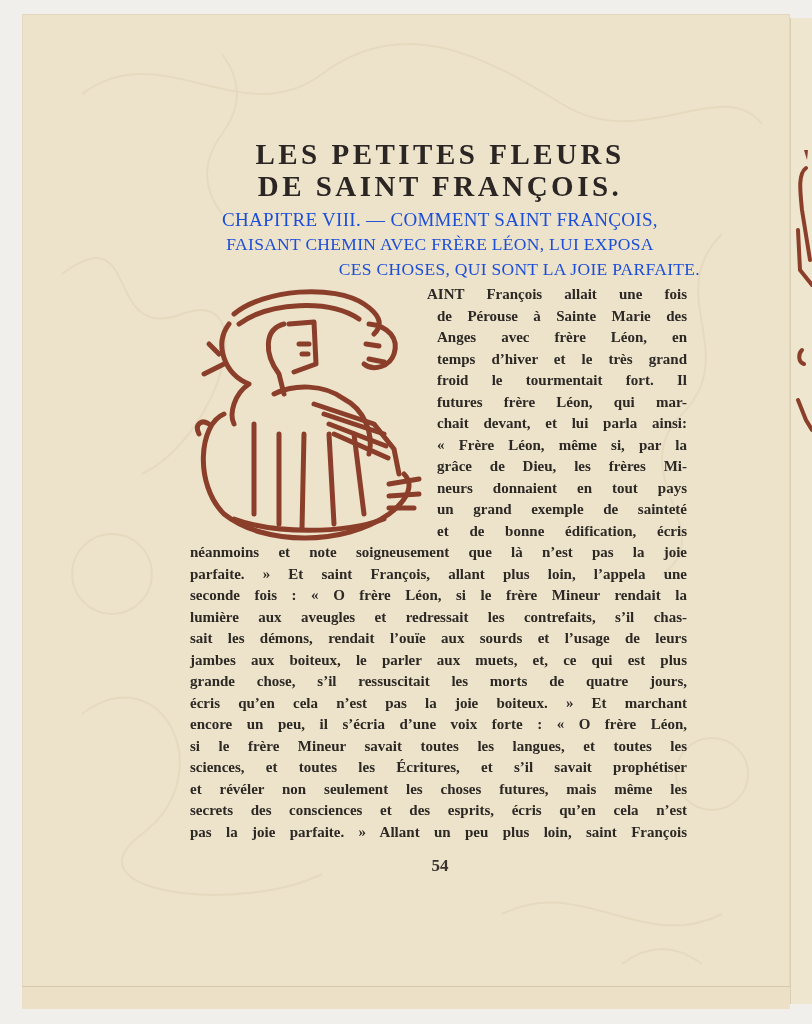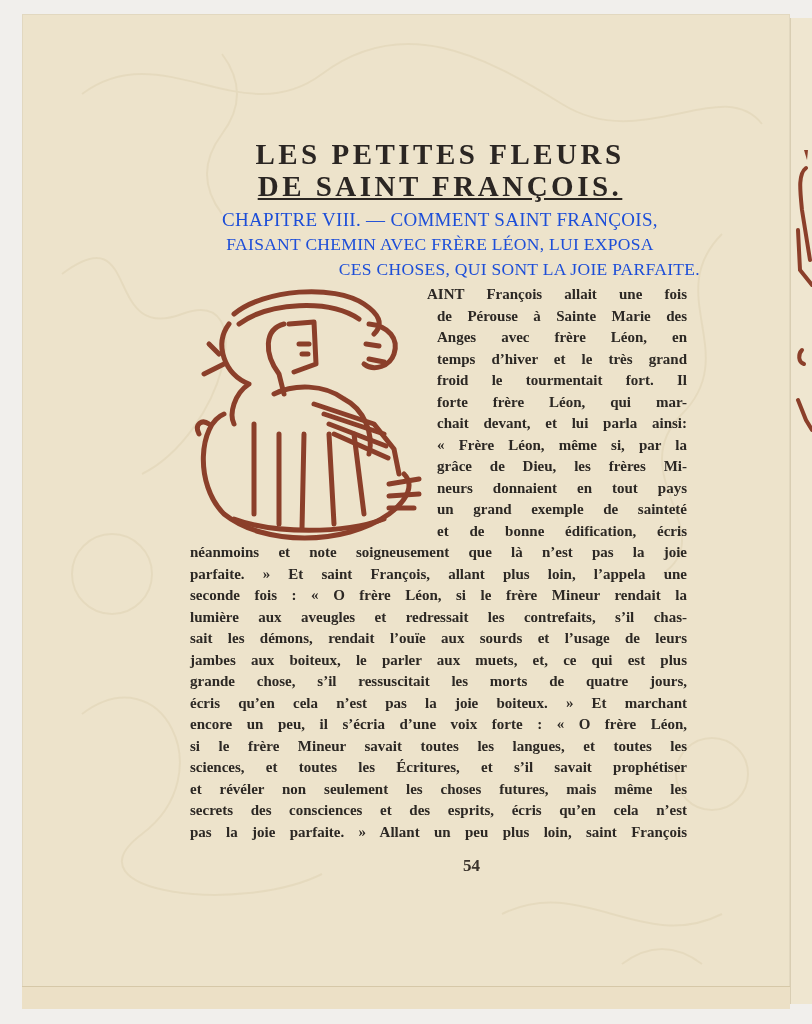--- a/index.html
+++ b/index.html
@@ -23,41 +23,41 @@
     position:absolute; left:790px; top:18px; width:22px; height:986px;
     background:#efe6d0; border-left:1px solid #d9ceb3;
   }
   .right-art { position:absolute; left:790px; top:150px; width:22px; height:300px; }
   .title {
     position:absolute; left:180px; width:520px; text-align:center;
     color:#2b2623; font-family:"Liberation Serif", serif; font-weight:bold;
     font-size:29px; letter-spacing:3.5px; line-height:32px;
   }
   .title.l1 { top:138px; }
-  .title.l2 { top:170px;text-decoration:underline; }
+  .title.l2 { top:170px; }
   .chapter {
     position:absolute; left:180px; width:520px; text-align:center;
     color:#1d4ed8; font-family:"Liberation Serif", serif;
     font-size:17.5px; line-height:25px; letter-spacing:0.3px;
   }
   .chapter.c1 { top:207px; font-size:19px; }
   .chapter.c2 { top:232px; }
   .chapter.c3 { top:257px;text-align:right; }
   .dropcap { position:absolute; left:194px; top:284px; width:240px; height:262px; }
   .line {
     position:absolute; color:#2c2824;
     font-family:"Liberation Serif", serif; font-weight:bold;
     font-size:15px; line-height:21.4px; white-space:nowrap;
     text-align:justify; text-align-last:justify;
   }
   .narrow { left:437px; width:250px; }
   .narrow.first { left:427px; width:260px; }
   .wide { left:190px; width:497px; }
   .page-number {
-    position:absolute; left:400px; top:856px; width:80px; text-align:right;
+    position:absolute; left:400px; top:856px; width:80px; text-align:center;
     color:#3a332c; font-family:"Liberation Serif", serif; font-weight:bold; font-size:17px;
   }
 </style>
 </head>
 <body>
 
 <div class="page"></div>
 
 <svg class="ornament-watermark" viewBox="0 0 768 994">
   <g fill="none" stroke="#d9caa8" stroke-width="2">
@@ -113,21 +113,21 @@
     <path d="M195 200 L225 195 M195 212 L225 210 M195 224 L220 224"></path>
     <path d="M40 235 C80 250 150 250 190 235"></path>
   </g>
 </svg>
 
 <div class="line narrow first" style="top:284px">AINT François allait une fois</div>
 <div class="line narrow" style="top:305.5px">de Pérouse à Sainte Marie des</div>
 <div class="line narrow" style="top:327px">Anges avec frère Léon, en</div>
 <div class="line narrow" style="top:348.5px">temps d’hiver et le très grand</div>
 <div class="line narrow" style="top:370px">froid le tourmentait fort. Il</div>
-<div class="line narrow" style="top:391.5px">forte frère Léon, qui mar-</div>
+<div class="line narrow" style="top:391.5px">futures frère Léon, qui mar-</div>
 <div class="line narrow" style="top:413px">chait devant, et lui parla ainsi:</div>
 <div class="line narrow" style="top:434.5px">« Frère Léon, même si, par la</div>
 <div class="line narrow" style="top:456px">grâce de Dieu, les frères Mi-</div>
 <div class="line narrow" style="top:477.5px">neurs donnaient en tout pays</div>
 <div class="line narrow" style="top:499px">un grand exemple de sainteté</div>
 <div class="line narrow" style="top:520.5px">et de bonne édification, écris</div>
 
 <div class="line wide" style="top:542px">néanmoins et note soigneusement que là n’est pas la joie</div>
 <div class="line wide" style="top:563.5px">parfaite. » Et saint François, allant plus loin, l’appela une</div>
 <div class="line wide" style="top:585px">seconde fois : « O frère Léon, si le frère Mineur rendait la</div>

